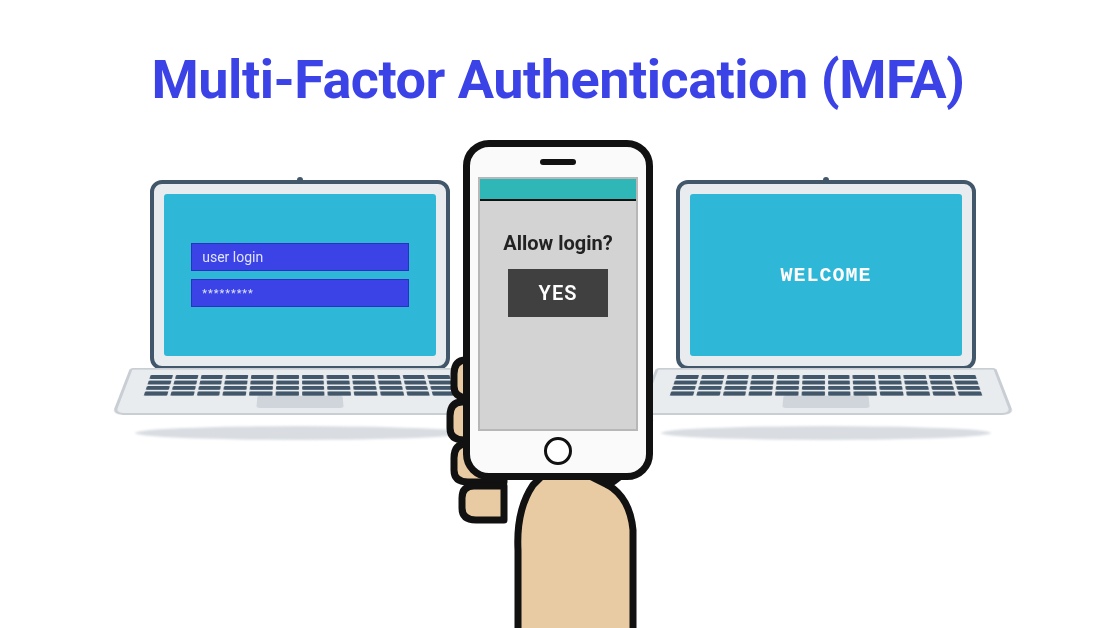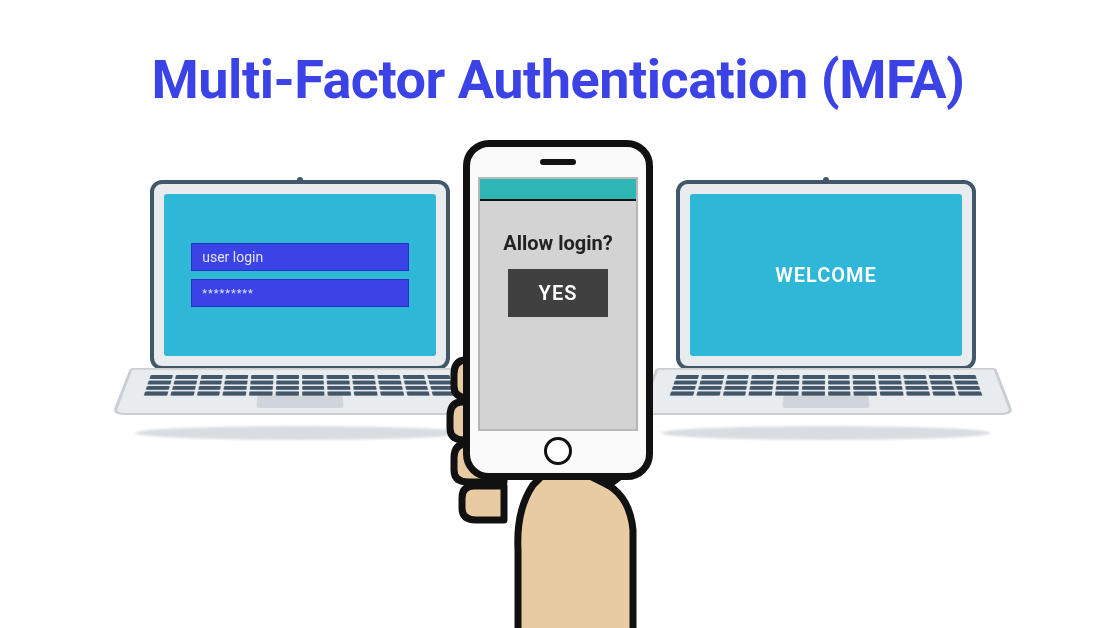--- a/index.html
+++ b/index.html
@@ -77,20 +77,21 @@
     display: flex;
     align-items: center;
     border: 1px solid #2a30bf;
   }
   .login-field.pw { font-size: 11px; letter-spacing: 1px; }
   .welcome {
     color: #ffffff;
     font-size: 20px;
     font-weight: 600;
     letter-spacing: 1px;
+    font-family: Liberation Mono, monospace;
   }
   .base {
     position: relative;
     width: 340px;
     height: 100px;
     margin-top: -2px;
   }
   .deck {
     position: absolute;
     top: 0; left: 0;

